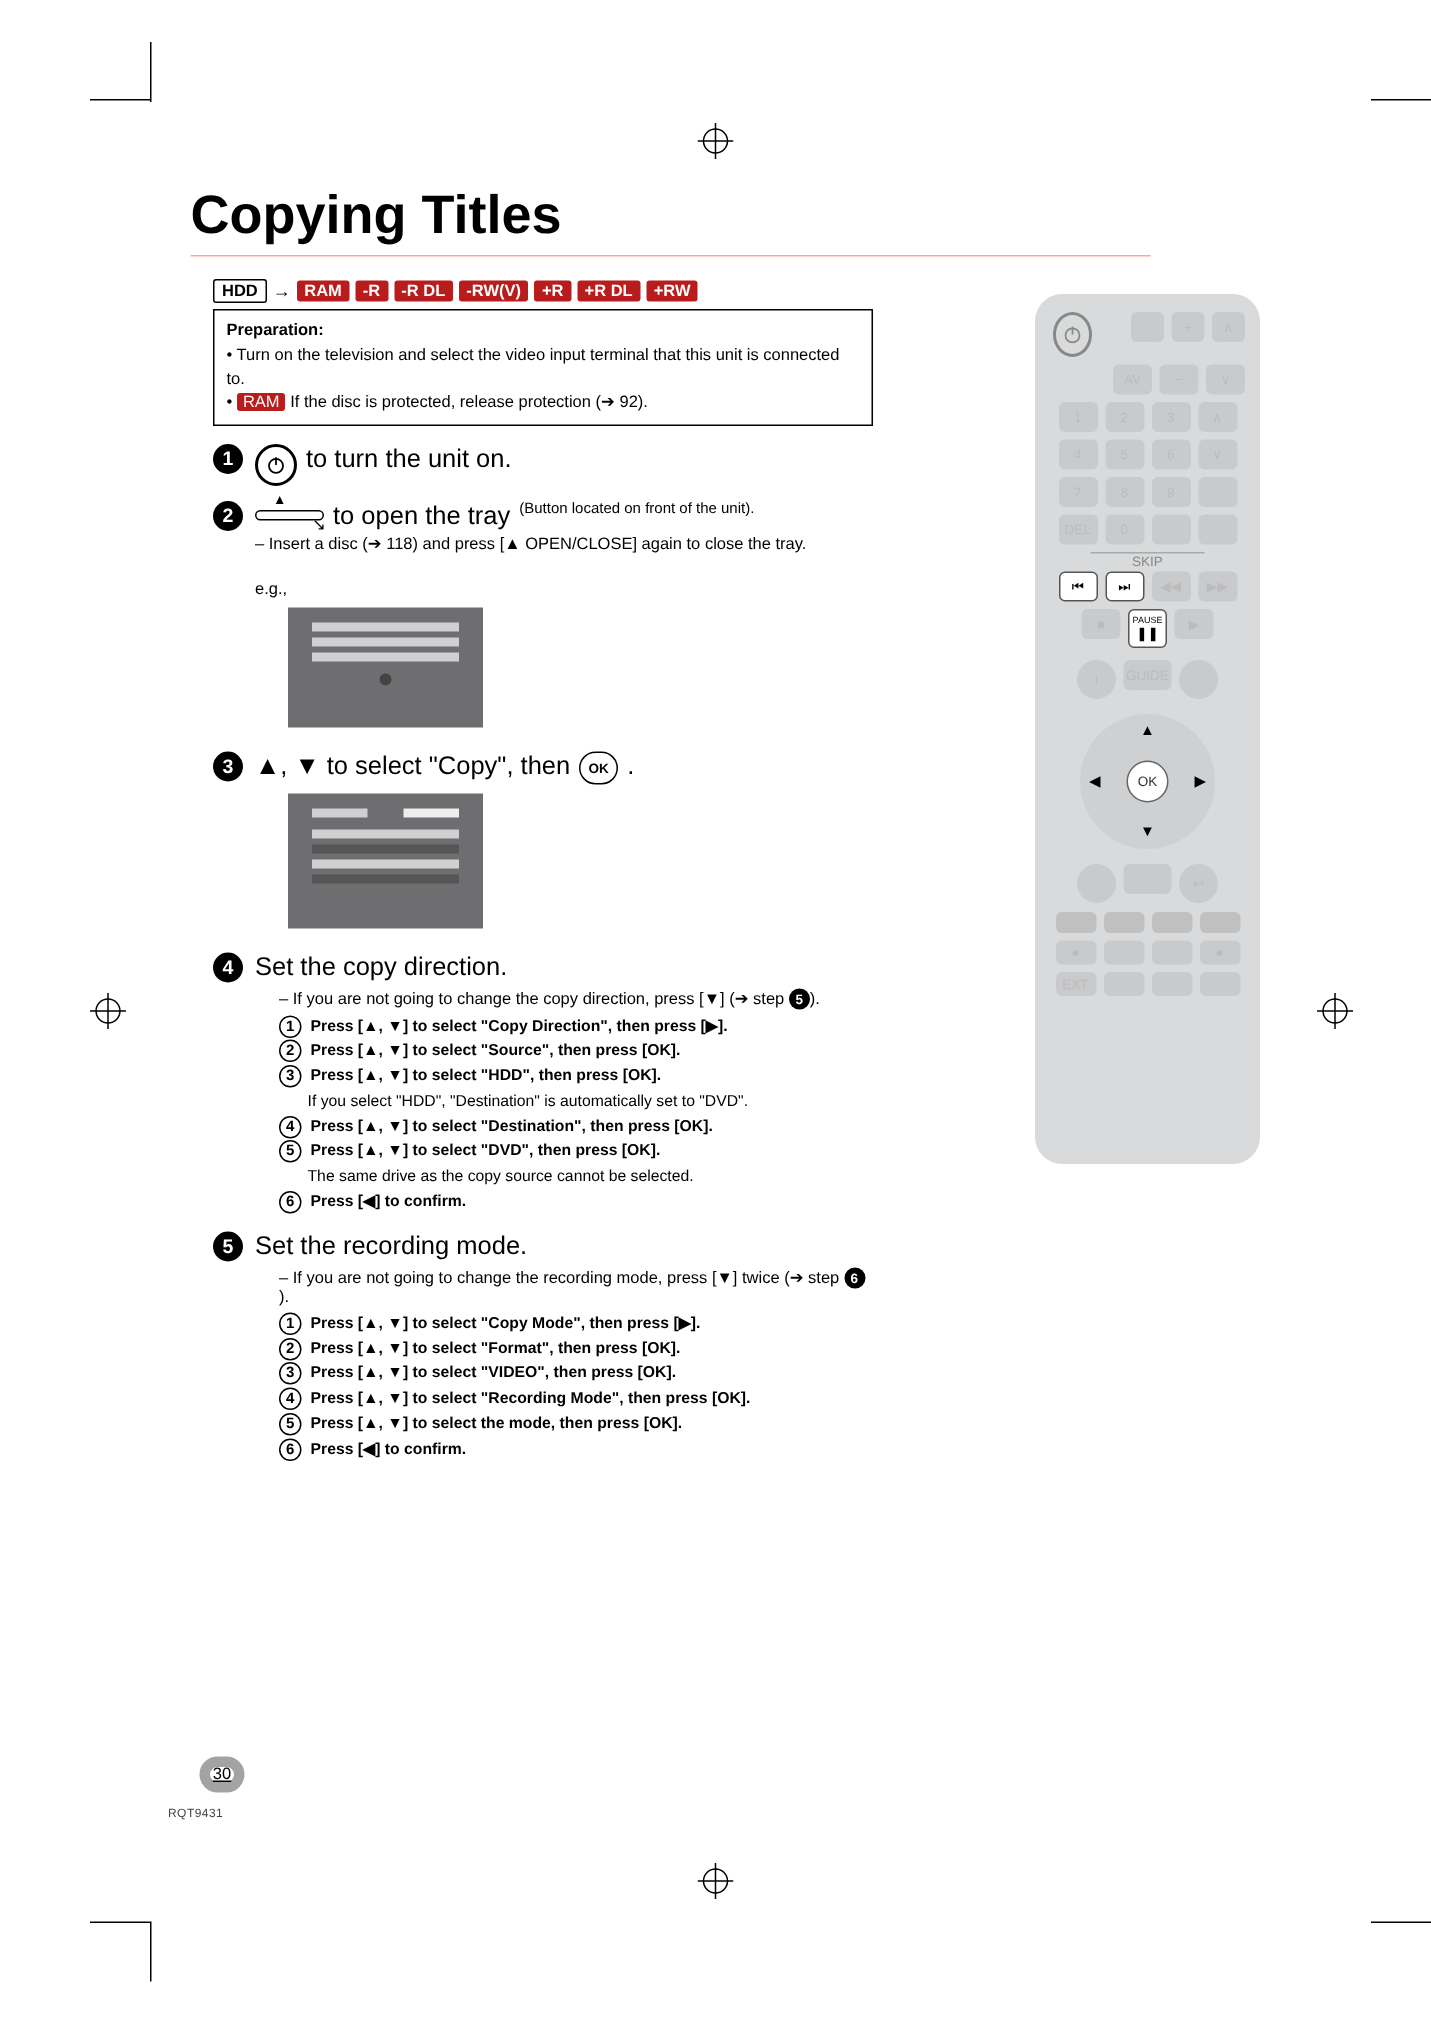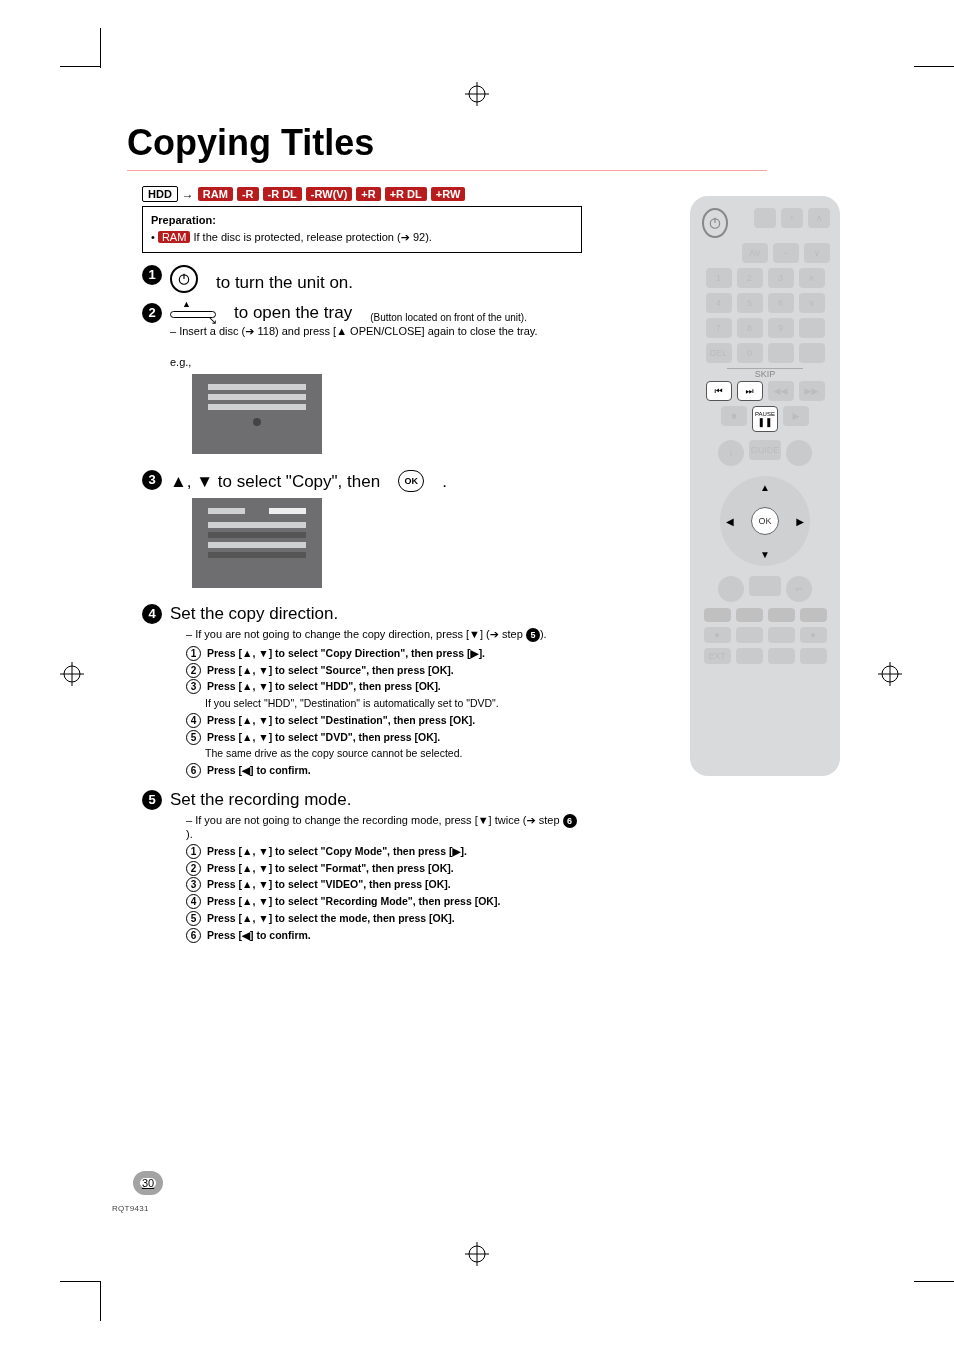--- a/index.html
+++ b/index.html
@@ -59,21 +59,21 @@
     font-size:13px; font-weight:bold; vertical-align:middle; flex:0 0 auto;
   }
   .circ-num {
     display:inline-flex; width:15px; height:15px; border:1px solid #000;
     align-items:center; justify-content:center; border-radius:50%;
     font-size:10px; font-weight:bold; vertical-align:middle; margin-right:4px;
     flex:0 0 auto;
   }
 
   .step { display:flex; gap:8px; margin-bottom:10px; align-items:flex-start; }
-  .step-head { font-size:17px; display:flex; align-items:flex-end; gap:18px; flex-wrap:wrap; }
+  .step-head { font-size:17px; display:flex; align-items:flex-start; gap:6px; flex-wrap:wrap; }
   .step-body { flex:1; }
   .small-note { font-size:10px; }
 
   .substeps { margin:4px 0 0 16px; font-size:10.5px; line-height:1.5; }
   .substeps li { display:flex; align-items:flex-start; gap:2px; margin-bottom:1px; }
   .substeps li.indent { margin-left:19px; display:block; }
 
   .bold { font-weight:bold; }
 
   
@@ -191,20 +191,21 @@
     <span class="disc-label">-R</span>
     <span class="disc-label">-R DL</span>
     <span class="disc-label">-RW(V)</span>
     <span class="disc-label">+R</span>
     <span class="disc-label">+R DL</span>
     <span class="disc-label">+RW</span>
   </div>
 
   <div class="prep-box">
     <div class="heading">Preparation:</div>
+    <div>• Turn on the television and select the video input terminal that this unit is connected to.</div>
     <div>
       <span>• </span><span class="disc-label" style="padding:0 4px;">RAM</span><span> If the disc is protected, release protection (➔ 92).</span>
     </div>
   </div>
 
   <div class="step">
     <span class="step-num">1</span>
     <div class="step-body">
       <div class="step-head">
         <span class="power-circ">

